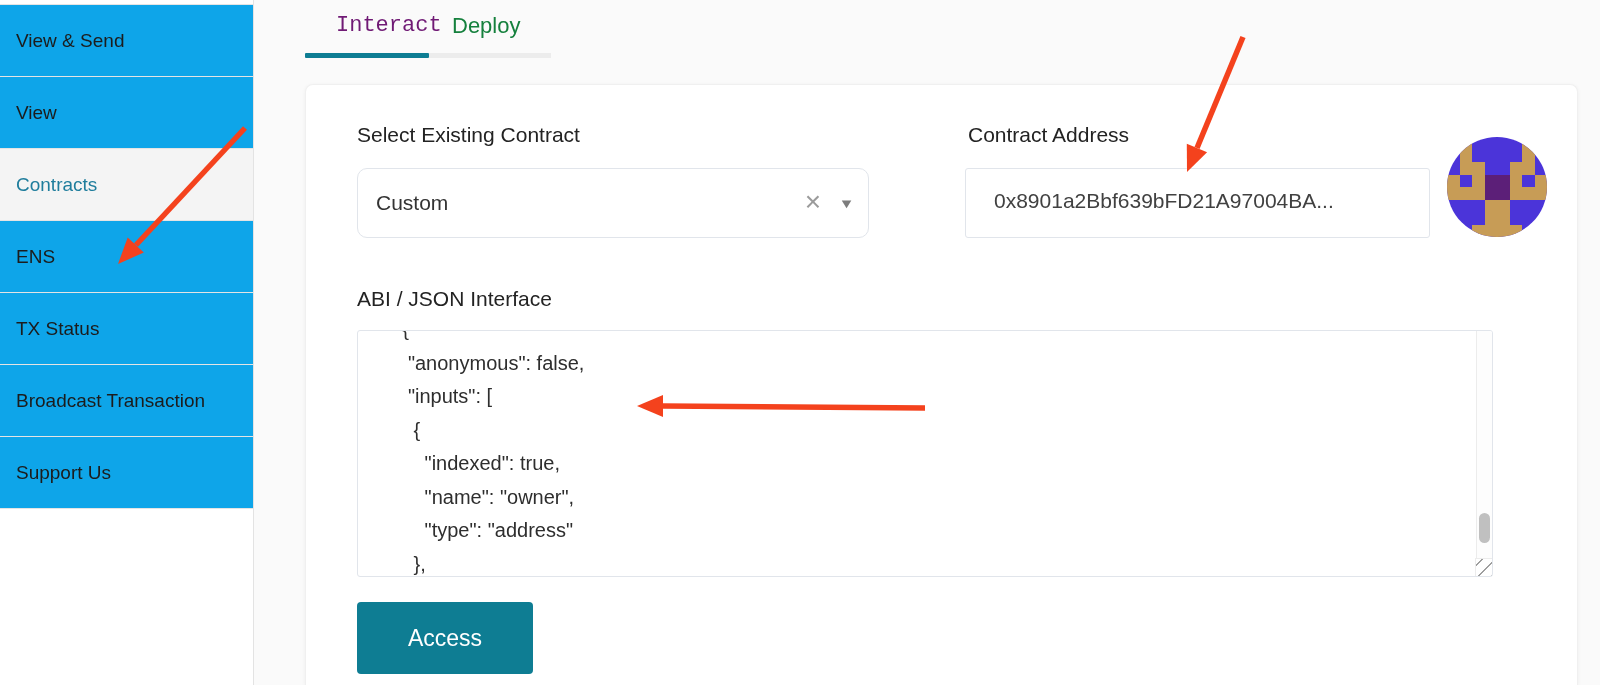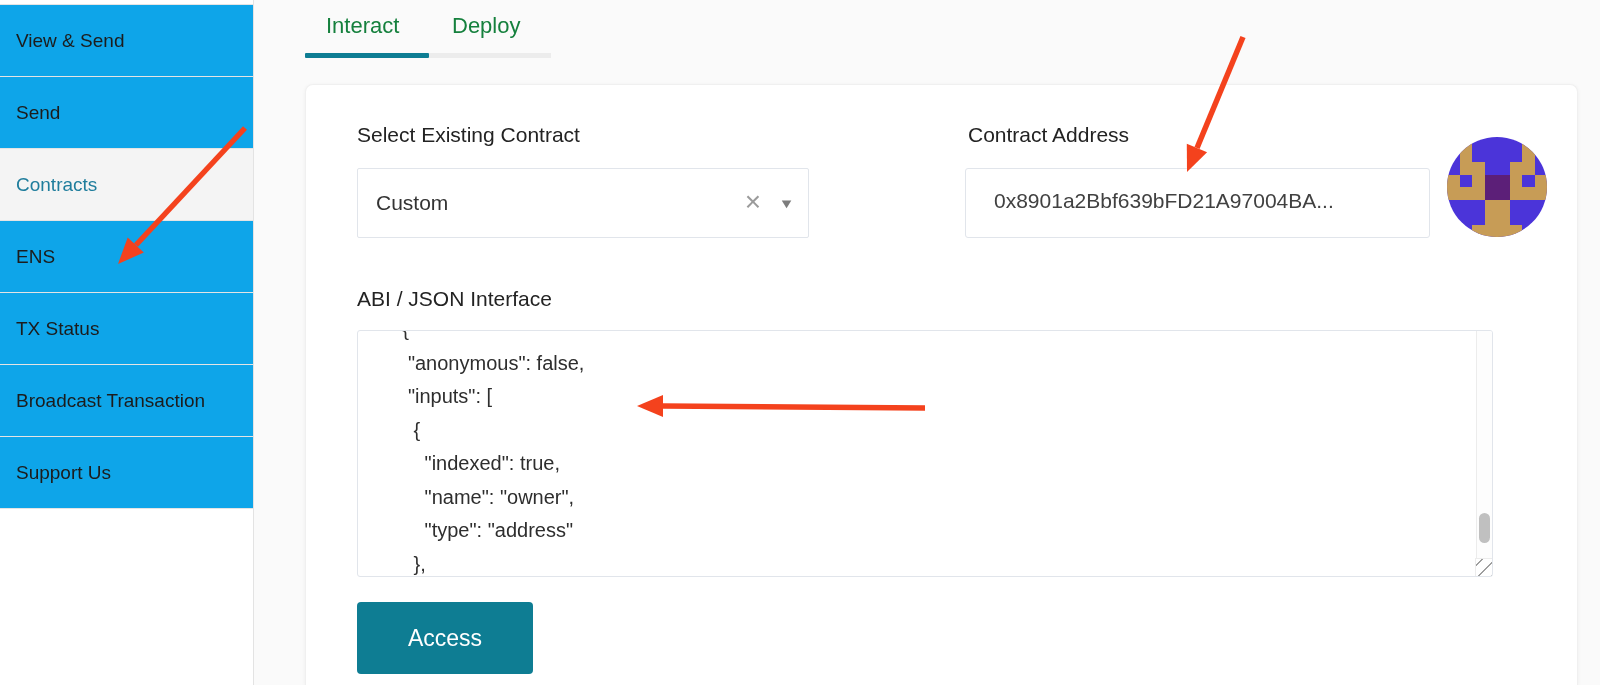--- a/index.html
+++ b/index.html
@@ -21,21 +21,21 @@
     height: 72px; border-bottom: 1px solid #e4e4e4;
     display: flex; align-items: center; padding-left: 16px;
     font-size: 19px; color: #1c1c1c; cursor: pointer; background: #0ea5e9;
   }
   .side-item.active { background: #f4f4f4; color: #1f7d9c; }
 
   
   .tab {
     position: absolute; top: 13px; font-size: 22px; cursor: pointer;
   }
-  .tab-interact { left: 326px; color: #15803d; }
+  .tab-interact { left: 336px; color: #701a75; font-family: Liberation Mono, monospace; }
   .tab-deploy { left: 452px; color: #15803d; }
   .tab-underline-active {
     position: absolute; left: 305px; top: 53px; width: 124px; height: 5px;
     background: #0e7d93; border-radius: 1px;
   }
   .tab-underline-track {
     position: absolute; left: 429px; top: 53px; width: 122px; height: 5px;
     background: #ececec;
   }
 
@@ -49,22 +49,22 @@
 
   .field-label {
     position: absolute; font-size: 21px; color: #232323; white-space: nowrap;
   }
   .lbl-select { left: 357px; top: 123px; }
   .lbl-address { left: 968px; top: 123px; }
   .lbl-abi { left: 357px; top: 287px; }
 
   
   .dropdown {
-    position: absolute; left: 357px; top: 168px; width: 452px; height: 70px;
-    background: #fff; border: 1px solid #e1e5eb; border-radius: 2px;
+    position: absolute; left: 357px; top: 168px; width: 512px; height: 70px;
+    background: #fff; border: 1px solid #e1e5eb; border-radius: 10px;
     cursor: pointer;
   }
   .dd-value {
     position: absolute; left: 18px; top: 0; height: 68px;
     display: flex; align-items: center; font-size: 21px; color: #333333;
   }
   .dd-clear {
     position: absolute; right: 47px; top: 50%; transform: translateY(-53%);
     font-size: 28px; font-weight: 300; color: #9b9b9b; line-height: 1;
     cursor: pointer;
@@ -135,21 +135,21 @@
 </style>
 </head>
 <body>
 
 <aside class="sidebar">
   <div class="side-list">
     <div class="side-item">
       <span>View &amp; Send</span>
     </div>
     <div class="side-item">
-      <span>Send</span>
+      <span>View</span>
     </div>
     <div class="side-item active">
       <span>Contracts</span>
     </div>
     <div class="side-item">
       <span>ENS</span>
     </div>
     <div class="side-item">
       <span>TX Status</span>
     </div>

